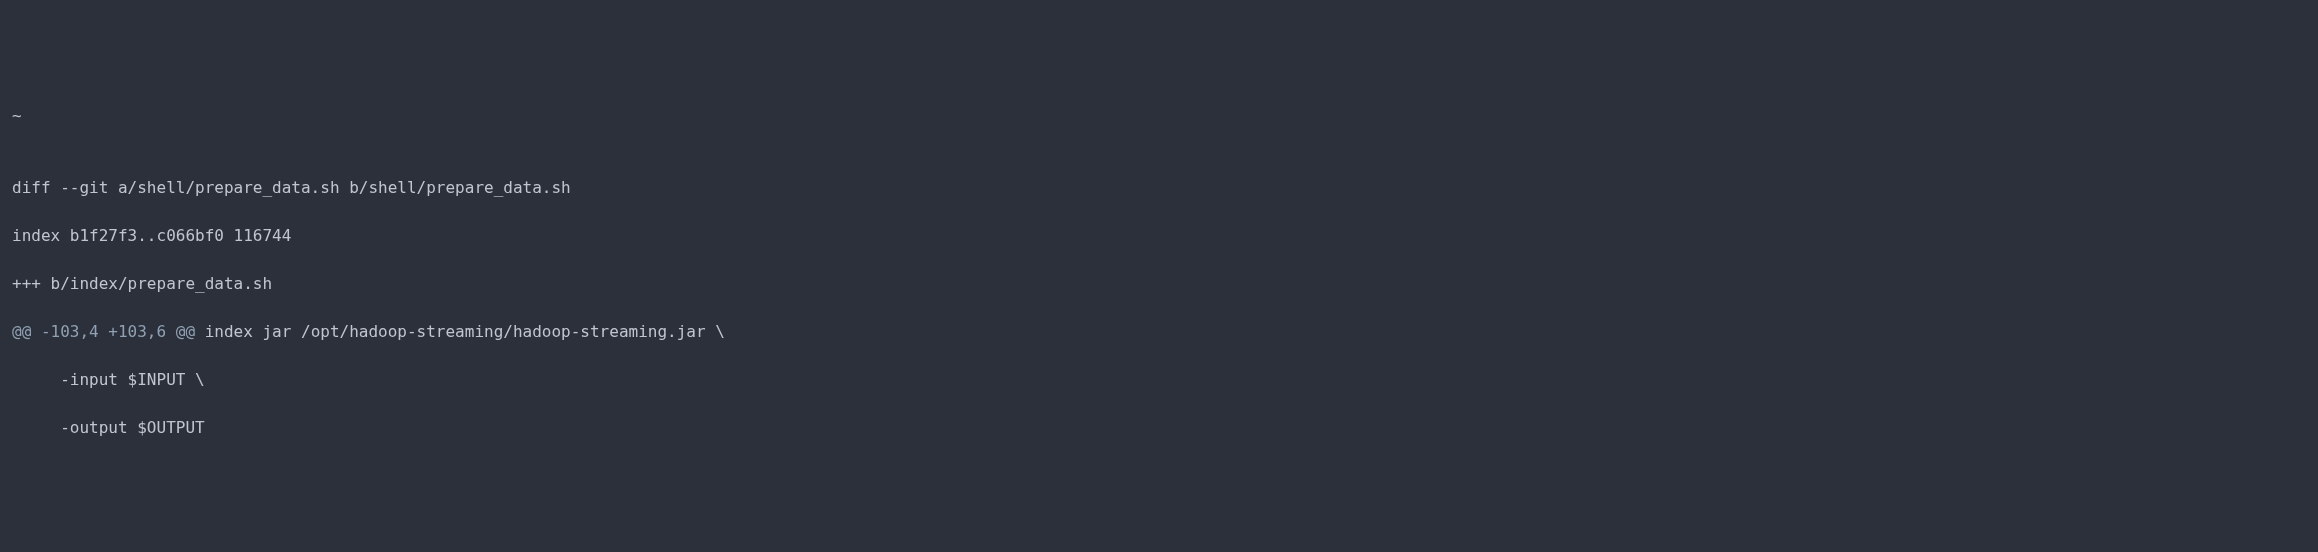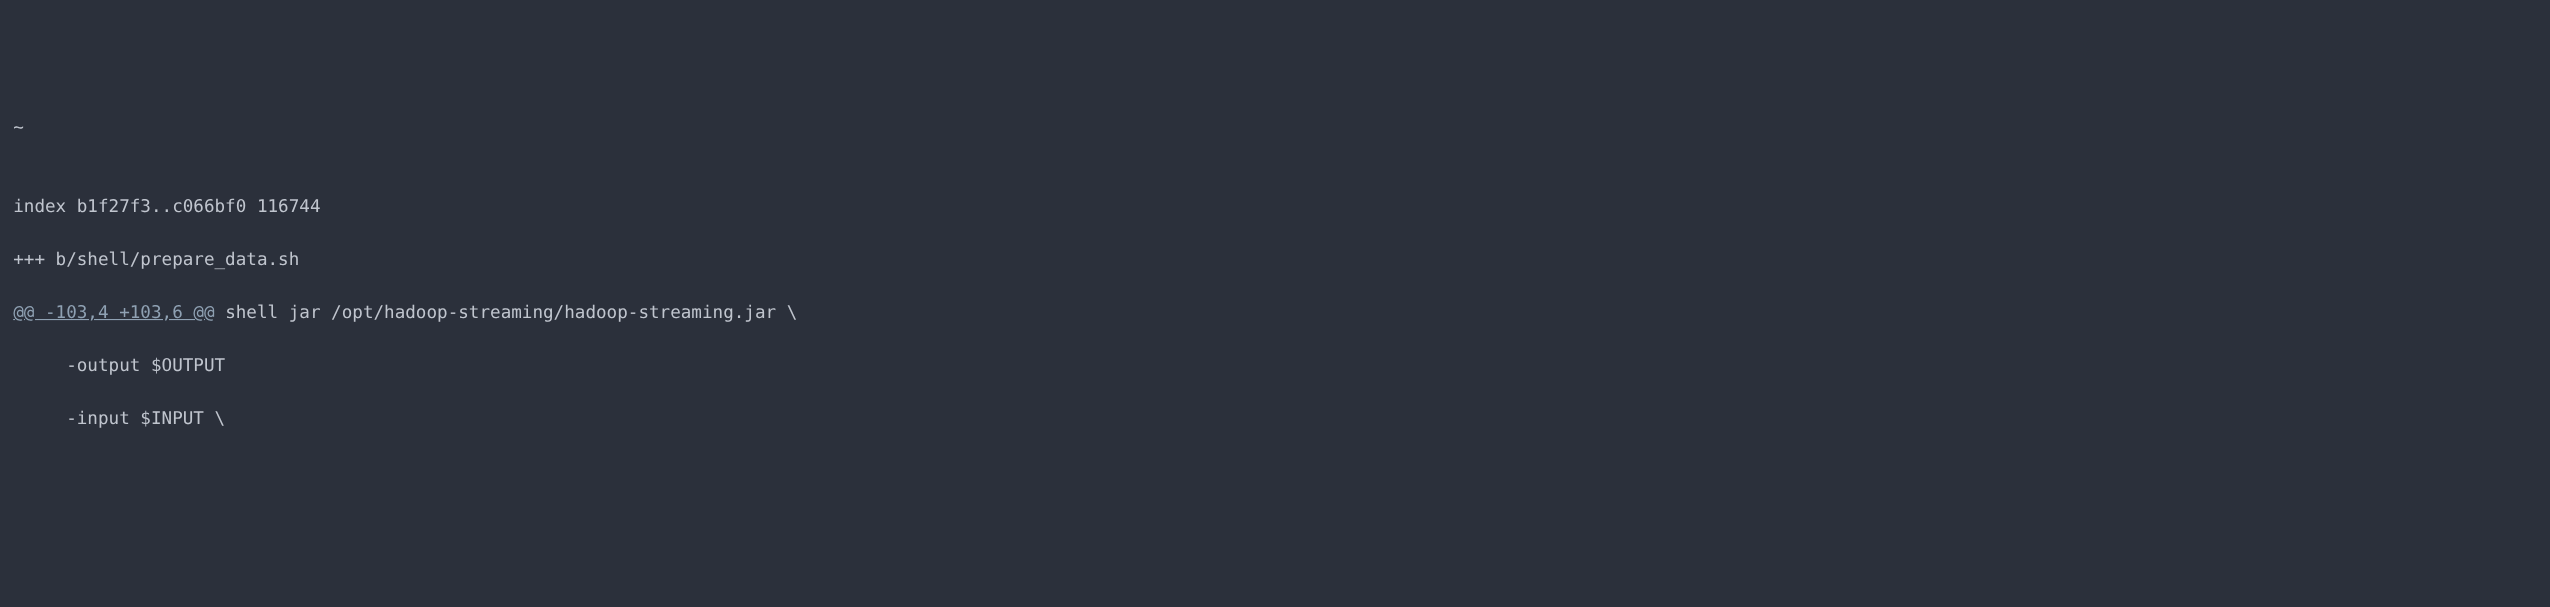--- a/index.html
+++ b/index.html
@@ -18,38 +18,38 @@
       overflow-x: auto;
     }
     .line {
       display: block;
     }
     .text-default {
       color: #c0c5ce;
     }
     .hunk-header {
       color: #8fa1b3;
-      text-decoration: underline;
     }
     .hunk-context {
       color: #c0c5ce;
     }
   </style>
 </head>
 <body>
 
 
 
 <div><span class="line text-default">~</span>
 <span class="line text-default"></span>
+<span class="line text-default">diff --git a/shell/prepare_data.sh b/shell/prepare_data.sh</span>
 <span class="line text-default">index b1f27f3..c066bf0 116744</span>
-<span class="line text-default">+++ b/shell/prepare_data.sh</span>
-<span class="line"><span class="hunk-header">@@ -103,4 +103,6 @@</span><span class="hunk-context"> shell jar /opt/hadoop-streaming/hadoop-streaming.jar \</span></span>
+<span class="line text-default">+++ b/index/prepare_data.sh</span>
+<span class="line"><span class="hunk-header">@@ -103,4 +103,6 @@</span><span class="hunk-context"> index jar /opt/hadoop-streaming/hadoop-streaming.jar \</span></span>
+<span class="line text-default">     -input $INPUT \</span>
 <span class="line text-default">     -output $OUTPUT</span>
-<span class="line text-default">     -input $INPUT \</span>
 <span class="line text-default"> </span>
 
 
 
 
 
 
 </div>
 
 

